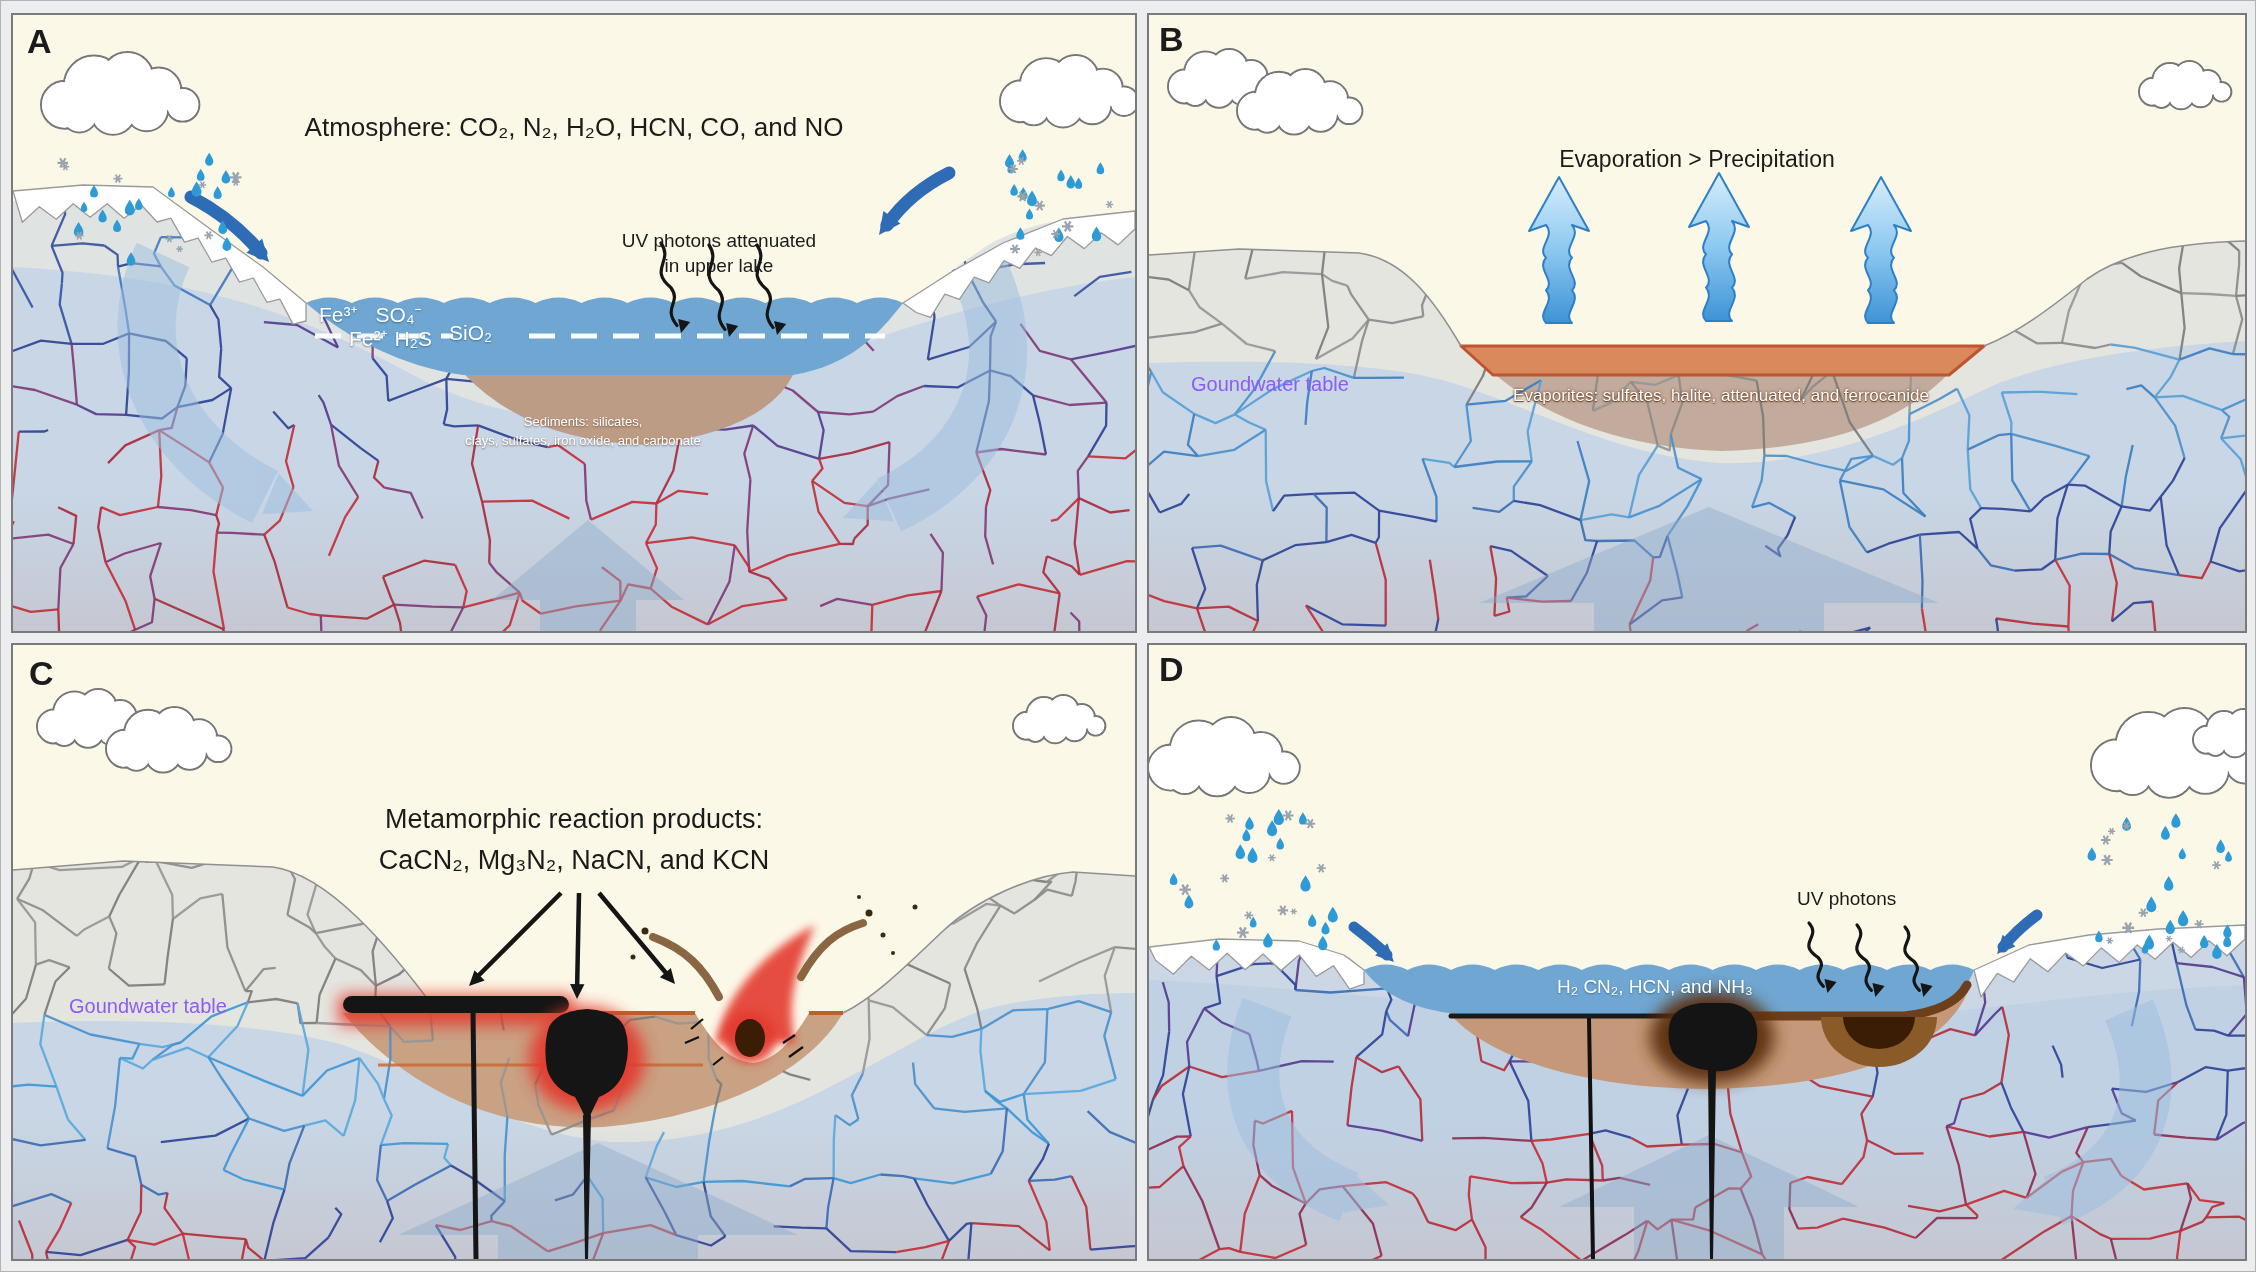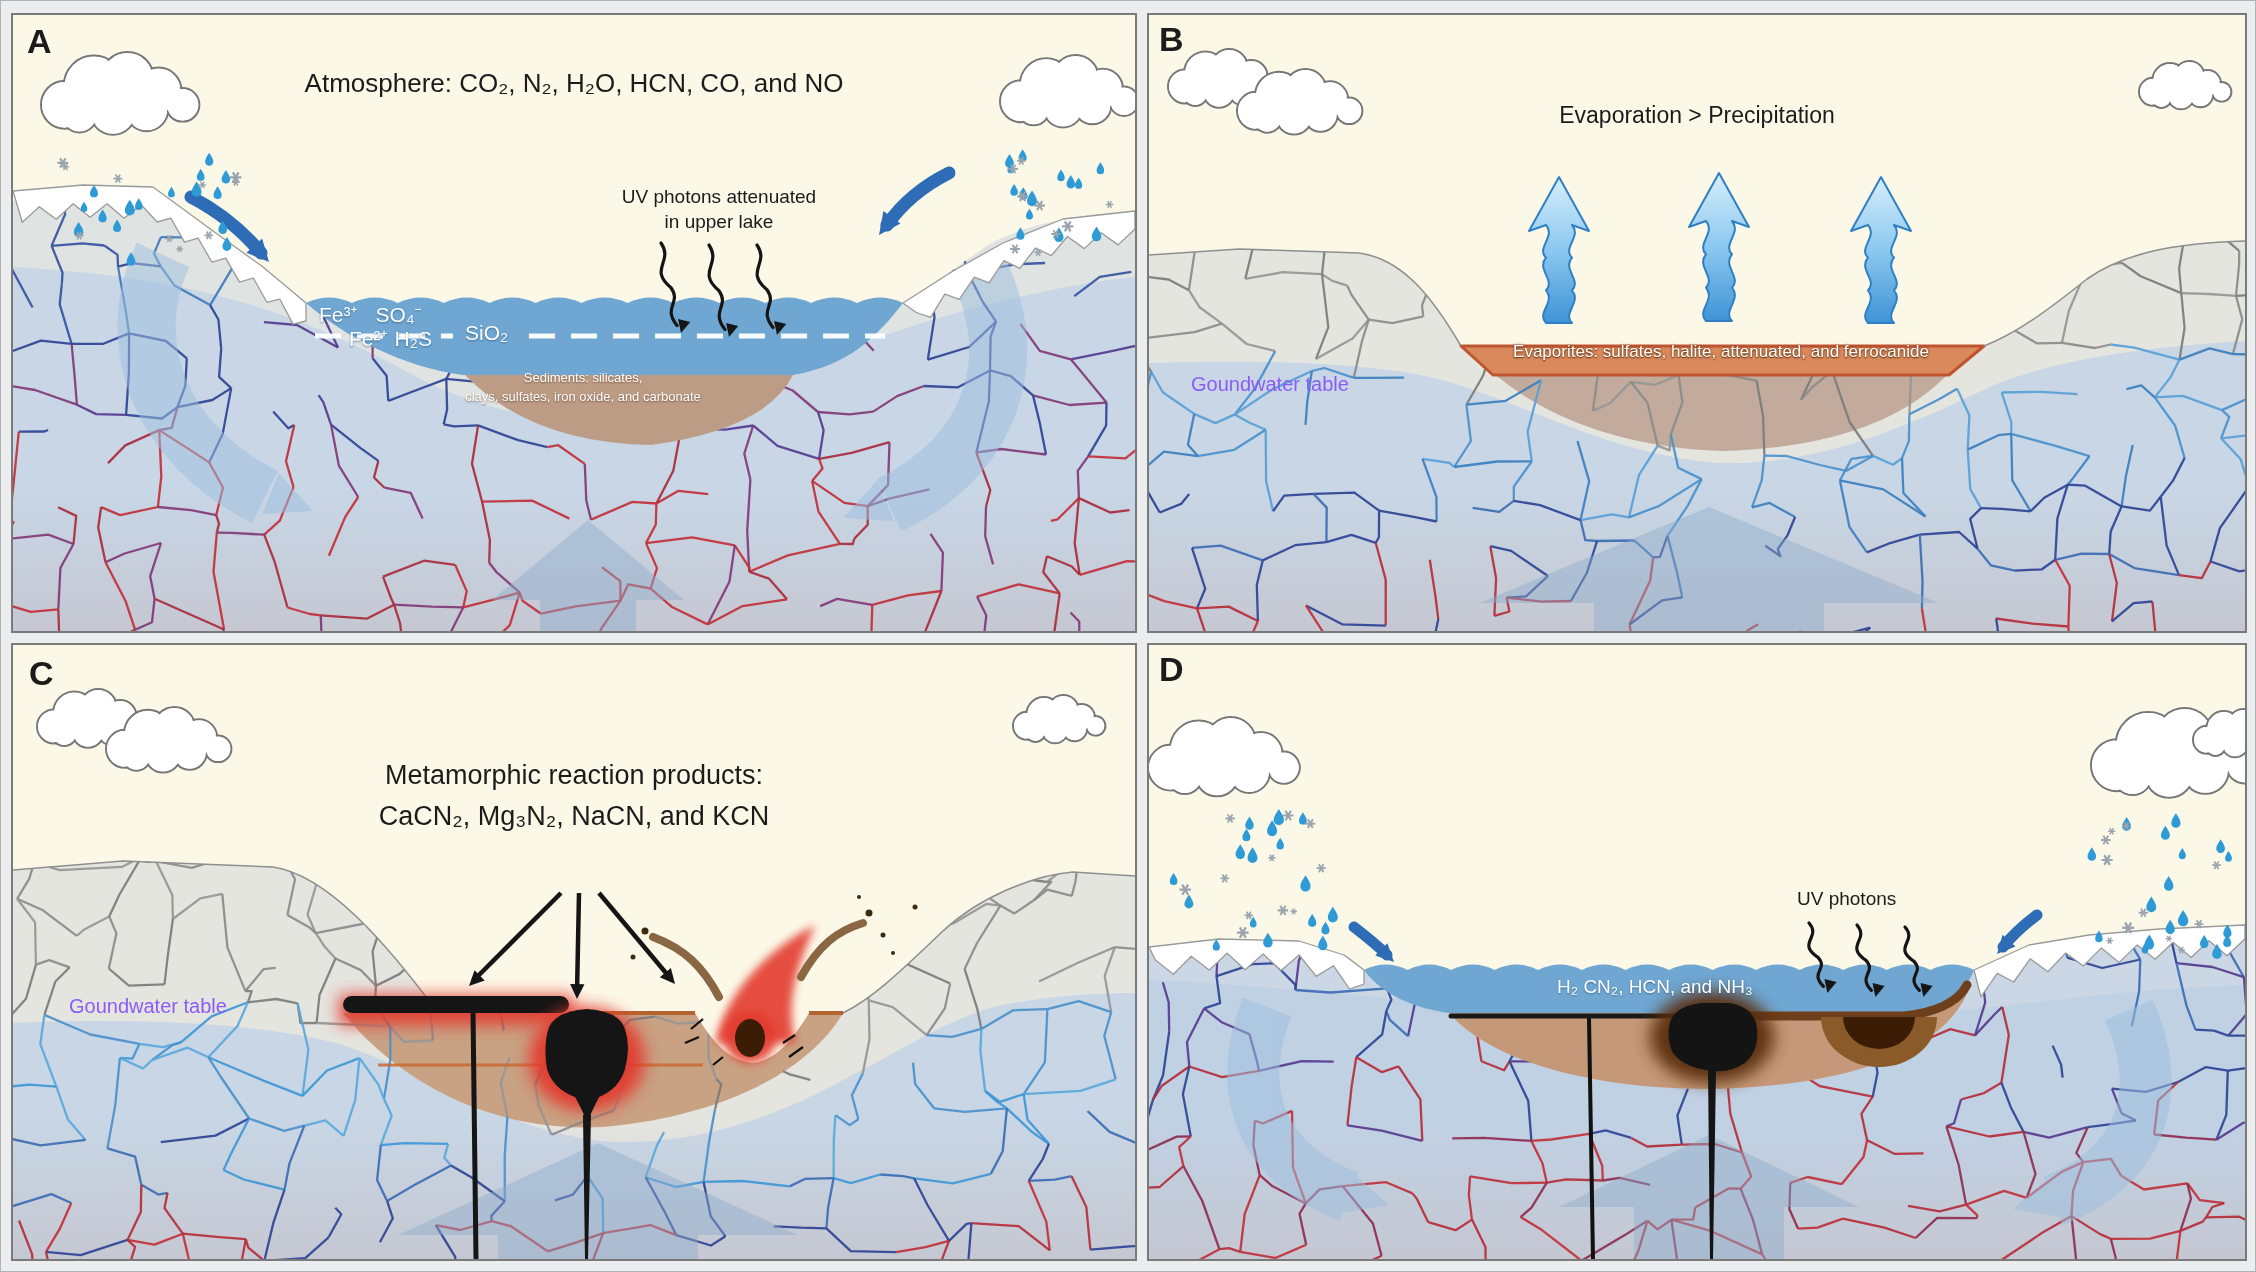--- a/index.html
+++ b/index.html
@@ -8,21 +8,21 @@
   .panel svg{position:absolute;left:0;top:0;width:100%;height:100%;}
   .plabel{position:absolute;color:#1b1b1b;line-height:1.3;white-space:nowrap;}
   .letter{font-size:34px;font-weight:bold;letter-spacing:1px;}
   .title{font-size:26px;white-space:normal;}
   .annot{font-size:19px;}
   .gw{font-size:20px;color:#8b5cf6;}
   .ion{color:#fff;font-size:21px;text-shadow:0 1px 2px rgba(25,70,115,.6);}
   .white-sm{color:#fff;font-size:13px;text-shadow:0 1px 2px rgba(90,55,30,.7);white-space:normal;line-height:1.45;}
   .evapl{color:#fff;font-size:17px;text-shadow:0 0 3px rgba(100,50,15,.95),0 1px 1px rgba(100,50,15,.9);}
   .lakel{color:#fff;font-size:19px;text-shadow:0 1px 2px rgba(25,70,115,.6);}
-  .ctr{text-align:center;}
+  .ctr{text-align:center;margin-top:44px;}
   .row{display:flex;gap:18px;justify-content:space-between;}
 </style>
 </head>
 <body>
 
 <div id="fig">
 
   <section class="panel" id="panelA" style="left:10px;top:12px;width:1126px;height:620px">
     <svg id="svgA" viewBox="0 0 1122 616" preserveAspectRatio="none">
         <defs>
@@ -502,21 +502,21 @@
       <div>in upper lake</div>
     </div>
     <div class="plabel row" style="left:306px;top:286px">
       <span class="ion">Fe³⁺</span>
       <span class="ion">SO₄⁻</span>
     </div>
     <div class="plabel row" style="left:336px;top:310px;gap:7px">
       <span class="ion">Fe²⁺</span>
       <span class="ion">H₂S</span>
     </div>
-    <div class="plabel ion" style="left:452px;top:304px">SiO₂</div>
+    <div class="plabel ion" style="left:436px;top:304px">SiO₂</div>
     <div class="plabel white-sm ctr" style="left:350px;top:354px;width:440px">
       <div>Sediments: silicates,</div>
       <div>clays, sulfates, iron oxide, and carbonate</div>
     </div>
   </section>
 
   <section class="panel" id="panelB" style="left:1146px;top:12px;width:1100px;height:620px">
     <svg id="svgB" viewBox="0 0 1096 616" preserveAspectRatio="none">
         <defs>
           <linearGradient id="pBHaze" x1="0" y1="0" x2="0" y2="1">

